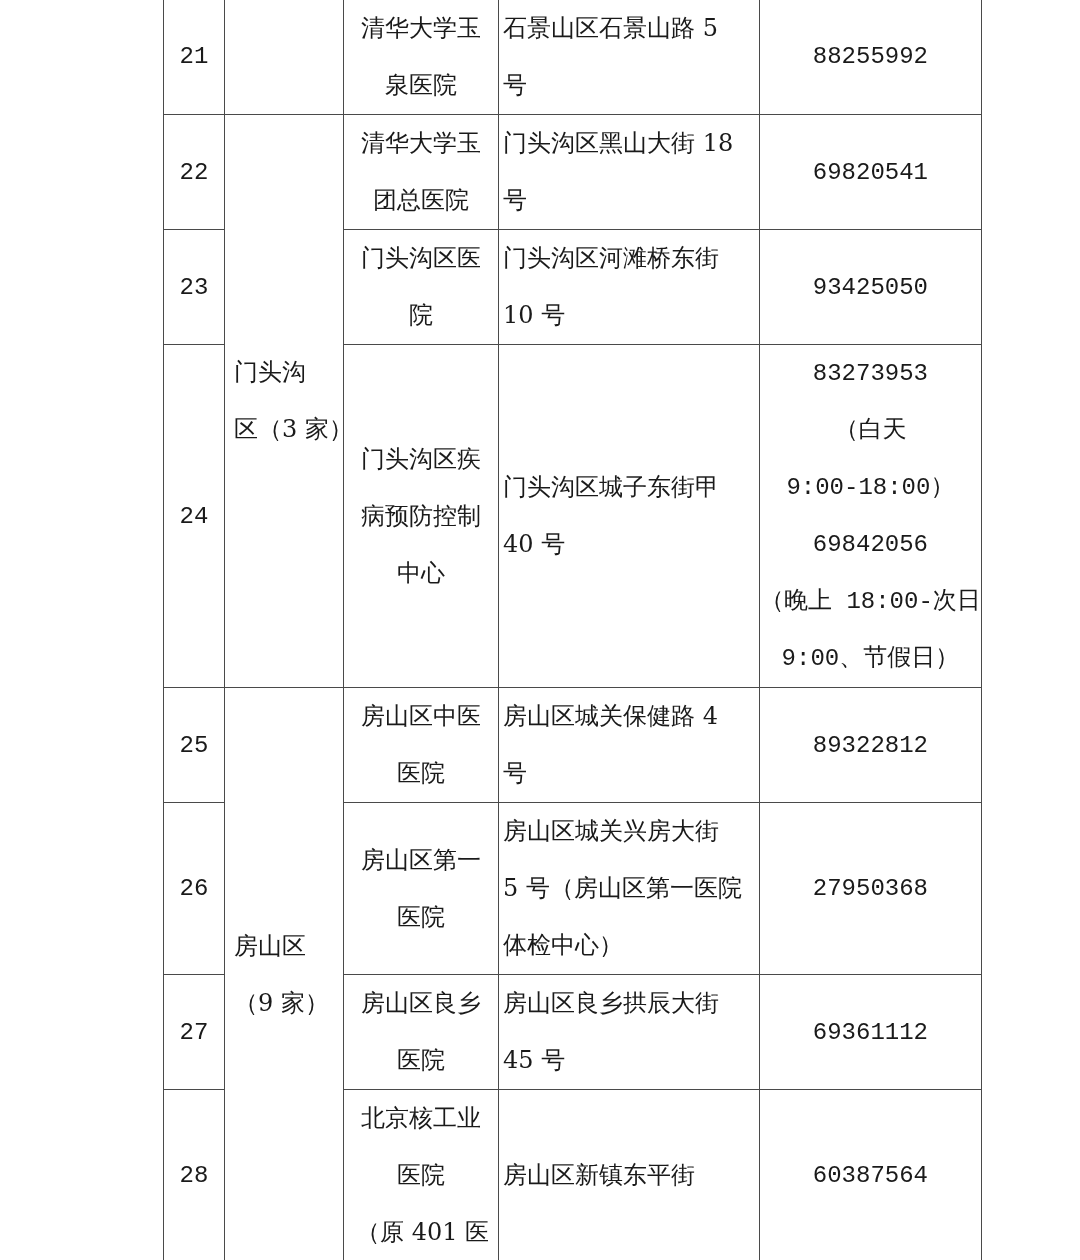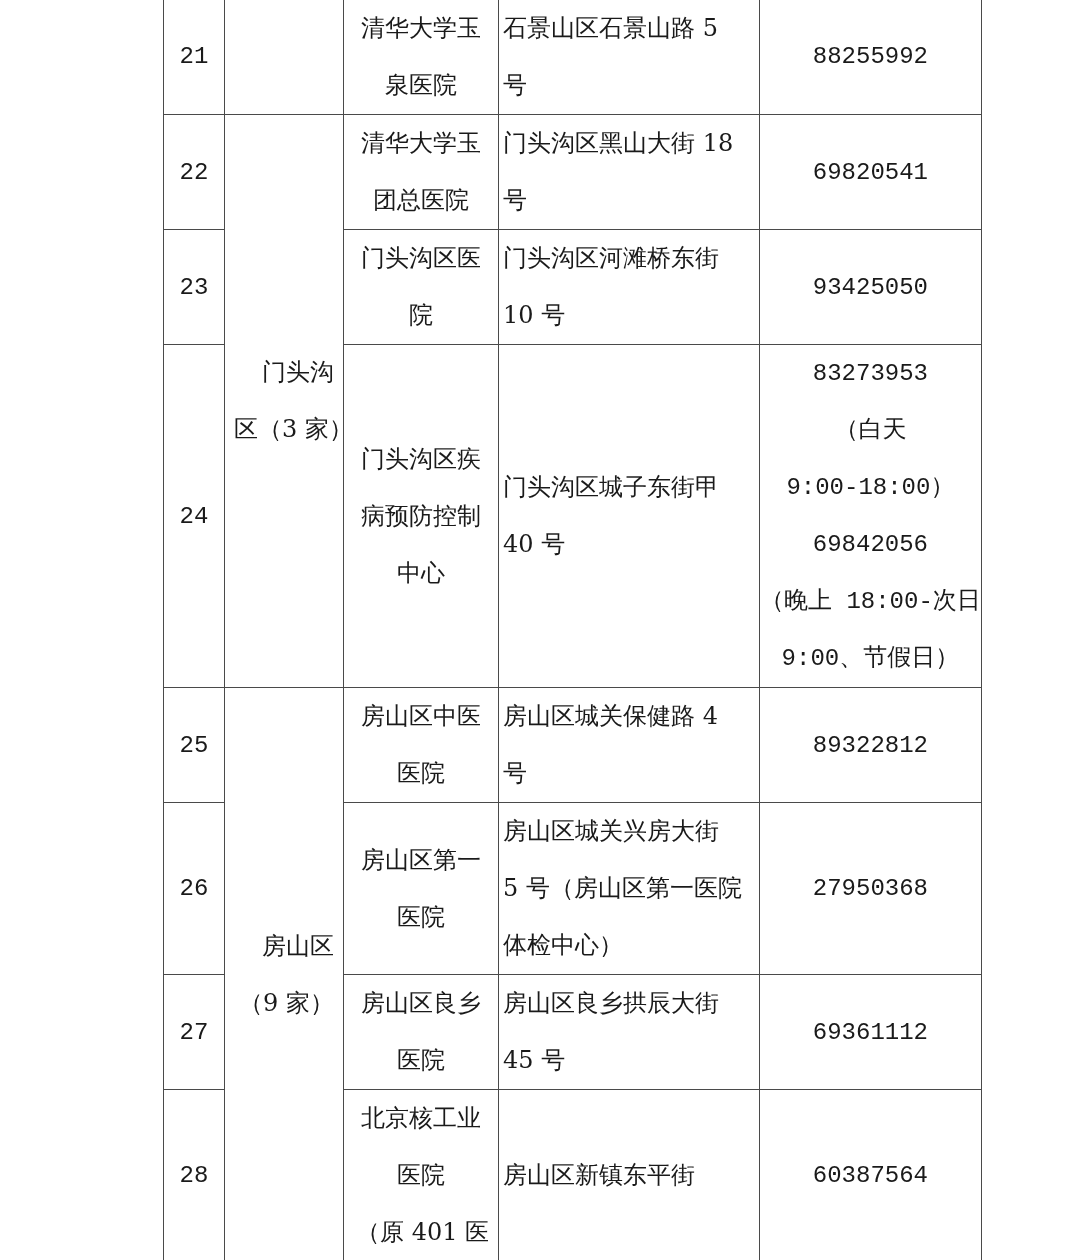--- a/index.html
+++ b/index.html
@@ -65,21 +65,21 @@
       text-align: center;
       font-family: Liberation Mono, monospace;
     }
     .line {
       display: block;
       white-space: nowrap;
     }
     .district .txt {
       display: inline-block;
       width: 100px;
-      text-align: right;
+      text-align: left;
     }
   </style>
 </head>
 <body>
 
 <div class="table-wrap">
   <table>
     <tbody id="tbody">
 
       <tr style="height:116px">

